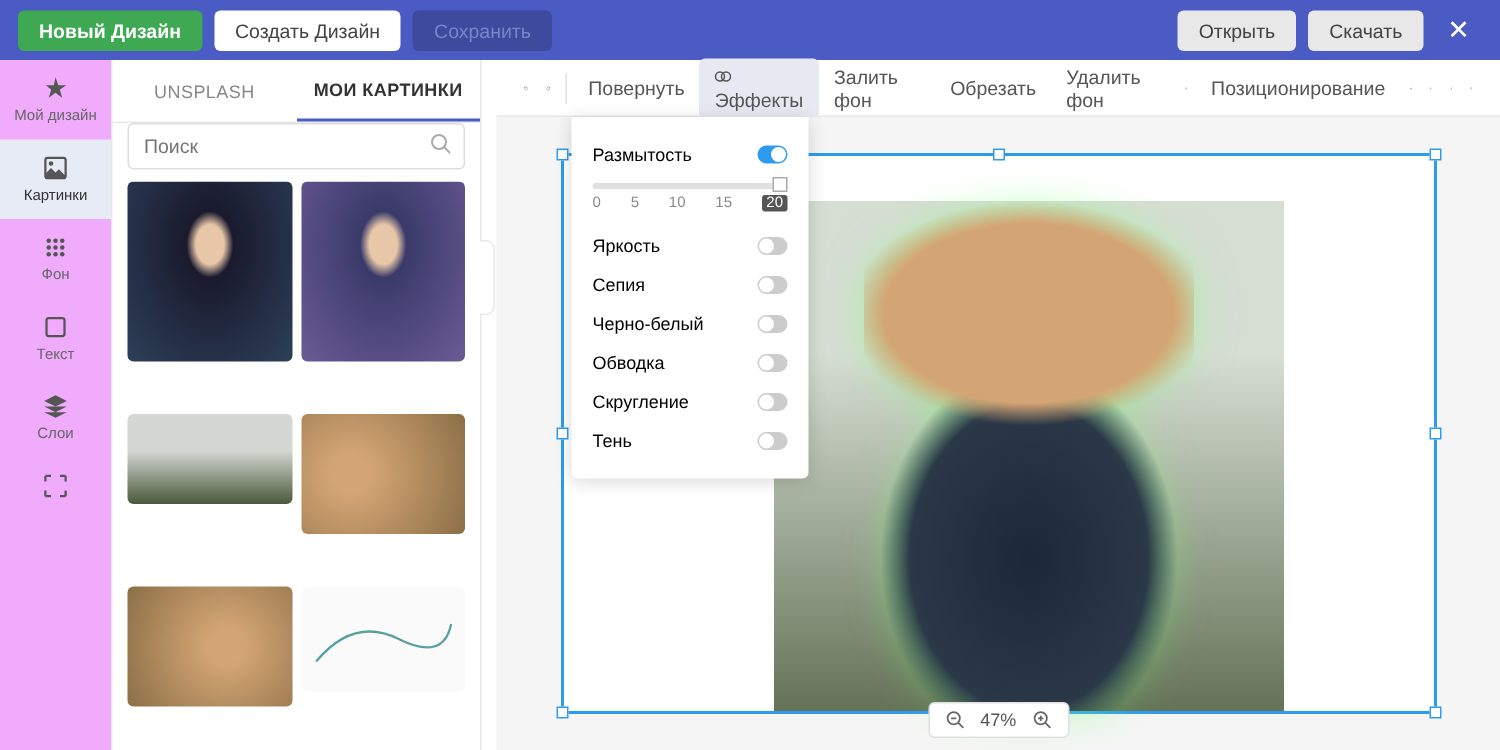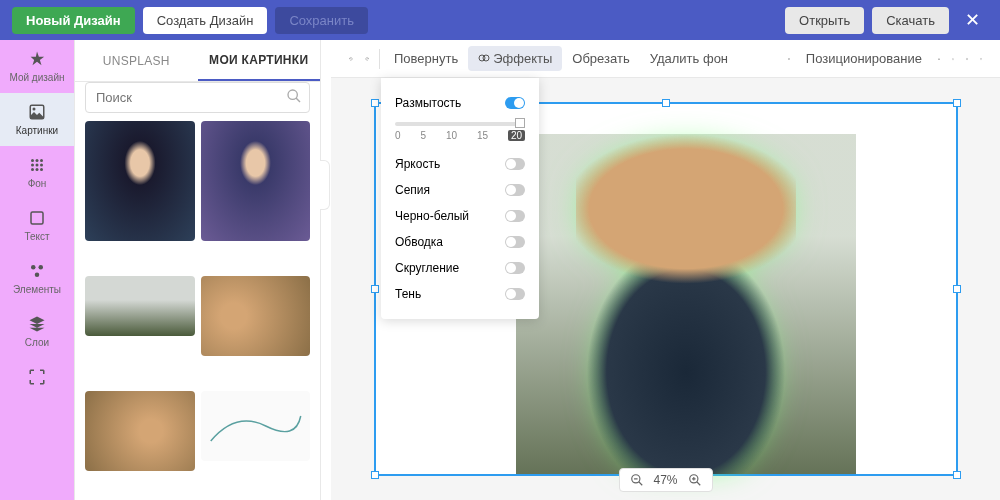--- a/index.html
+++ b/index.html
@@ -123,28 +123,20 @@
     </div>
     <div class="nav-item">
       <svg viewBox="0 0 24 24">
           <rect x="4" y="4" width="16" height="16" rx="2" fill="none" stroke="#555" stroke-width="2"></rect>
           <path d="M8 8h8M12 8v8"></path>
         </svg>
       <span>Текст</span>
     </div>
     <div class="nav-item">
       <svg viewBox="0 0 24 24">
-          <circle cx="7" cy="7" r="3"></circle>
-          <circle cx="17" cy="7" r="3"></circle>
-          <circle cx="12" cy="17" r="3"></circle>
-        </svg>
-      <span>Элементы</span>
-    </div>
-    <div class="nav-item">
-      <svg viewBox="0 0 24 24">
           <path d="M12 2l10 5-10 5L2 7z"></path>
           <path d="M2 12l10 5 10-5M2 17l10 5 10-5"></path>
         </svg>
       <span>Слои</span>
     </div>
     <div class="nav-item">
       <svg viewBox="0 0 24 24">
           <path d="M3 3h5M3 3v5M21 3h-5M21 3v5M3 21h5M3 21v-5M21 21h-5M21 21v-5" stroke="#555" stroke-width="2" fill="none"></path>
         </svg>
     </div>
@@ -189,20 +181,21 @@
           <path d="M15 10h5V5M19.4 15a8 8 0 1 1-.7-8.5L20 10" fill="none" stroke="#555" stroke-width="2"></path>
         </svg>
       <div class="tool-sep"></div>
       <div class="tool-btn">Повернуть</div>
       <div class="tool-btn active">
         <svg width="12" height="12" viewBox="0 0 24 24" style="vertical-align:-1px;margin-right:3px">
             <circle cx="8" cy="12" r="6" fill="none" stroke="#555" stroke-width="2"></circle>
             <circle cx="16" cy="12" r="6" fill="none" stroke="#555" stroke-width="2"></circle>
           </svg><span>Эффекты</span>
       </div>
+      <div class="tool-btn">Залить фон</div>
       <div class="tool-btn">Обрезать</div>
       <div class="tool-btn">Удалить фон</div>
       <div class="spacer"></div>
       <svg class="tool-icon" width="14" height="14" viewBox="0 0 24 24">
           <path d="M12 2l10 5-10 5L2 7z M2 12l10 5 10-5 M2 17l10 5 10-5"></path>
         </svg>
       <div class="tool-btn">Позиционирование</div>
       <svg class="tool-icon" width="14" height="14" viewBox="0 0 24 24">
           <path d="M12 2s7 8 7 13a7 7 0 0 1-14 0c0-5 7-13 7-13z"></path>
         </svg>

